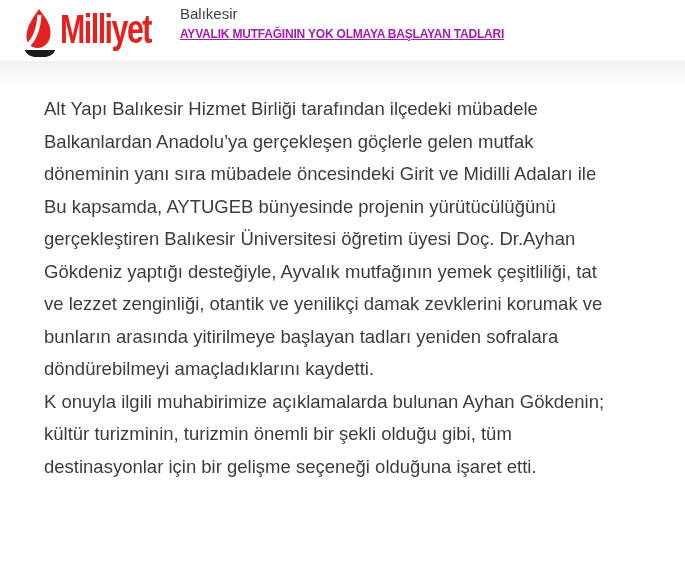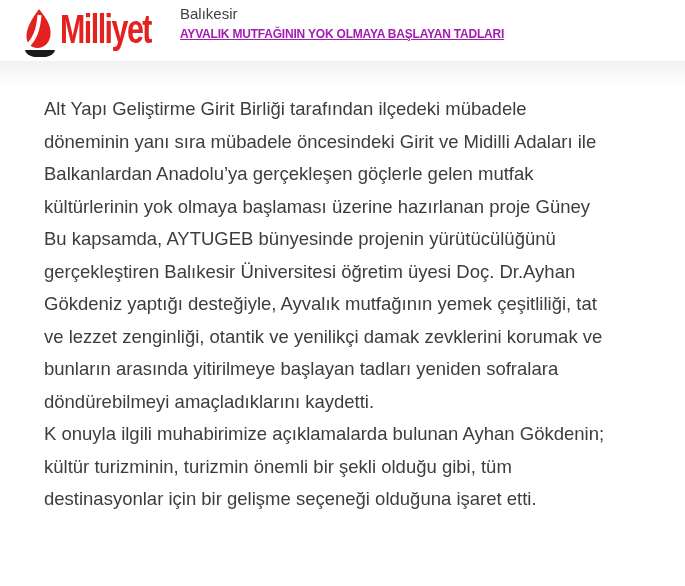--- a/index.html
+++ b/index.html
@@ -103,24 +103,23 @@
 
     <div class="category">Balıkesir</div>
 
     <h1 class="headline">AYVALIK MUTFAĞININ YOK OLMAYA BAŞLAYAN TADLARI</h1>
   </div>
 
   <div class="band"></div>
 
   <div class="article">
     <p>
-      <span class="line" style="display:block">Alt Yapı Geliştirme Girit Birliği tarafından ilçedeki mübadele</span>
+      <span class="line" style="display:block">Alt Yapı Balıkesir Hizmet Birliği tarafından ilçedeki mübadele</span>
+      <span class="line" style="display:block">Balkanlardan Anadolu’ya gerçekleşen göçlerle gelen mutfak</span>
       <span class="line" style="display:block">döneminin yanı sıra mübadele öncesindeki Girit ve Midilli Adaları ile</span>
-      <span class="line" style="display:block">Balkanlardan Anadolu’ya gerçekleşen göçlerle gelen mutfak</span>
-      <span class="line" style="display:block">kültürlerinin yok olmaya başlaması üzerine hazırlanan proje Güney</span>
       <span class="line" style="display:block">Bu kapsamda, AYTUGEB bünyesinde projenin yürütücülüğünü</span>
       <span class="line" style="display:block">gerçekleştiren Balıkesir Üniversitesi öğretim üyesi Doç. Dr.Ayhan</span>
       <span class="line" style="display:block">Gökdeniz yaptığı desteğiyle, Ayvalık mutfağının yemek çeşitliliği, tat</span>
       <span class="line" style="display:block">ve lezzet zenginliği, otantik ve yenilikçi damak zevklerini korumak ve</span>
       <span class="line" style="display:block">bunların arasında yitirilmeye başlayan tadları yeniden sofralara</span>
       <span class="line" style="display:block">döndürebilmeyi amaçladıklarını kaydetti.</span>
     </p>
     <p>
       <span class="line" style="display:block">K onuyla ilgili muhabirimize açıklamalarda bulunan Ayhan Gökdenin;</span>
       <span class="line" style="display:block">kültür turizminin, turizmin önemli bir şekli olduğu gibi, tüm</span>

